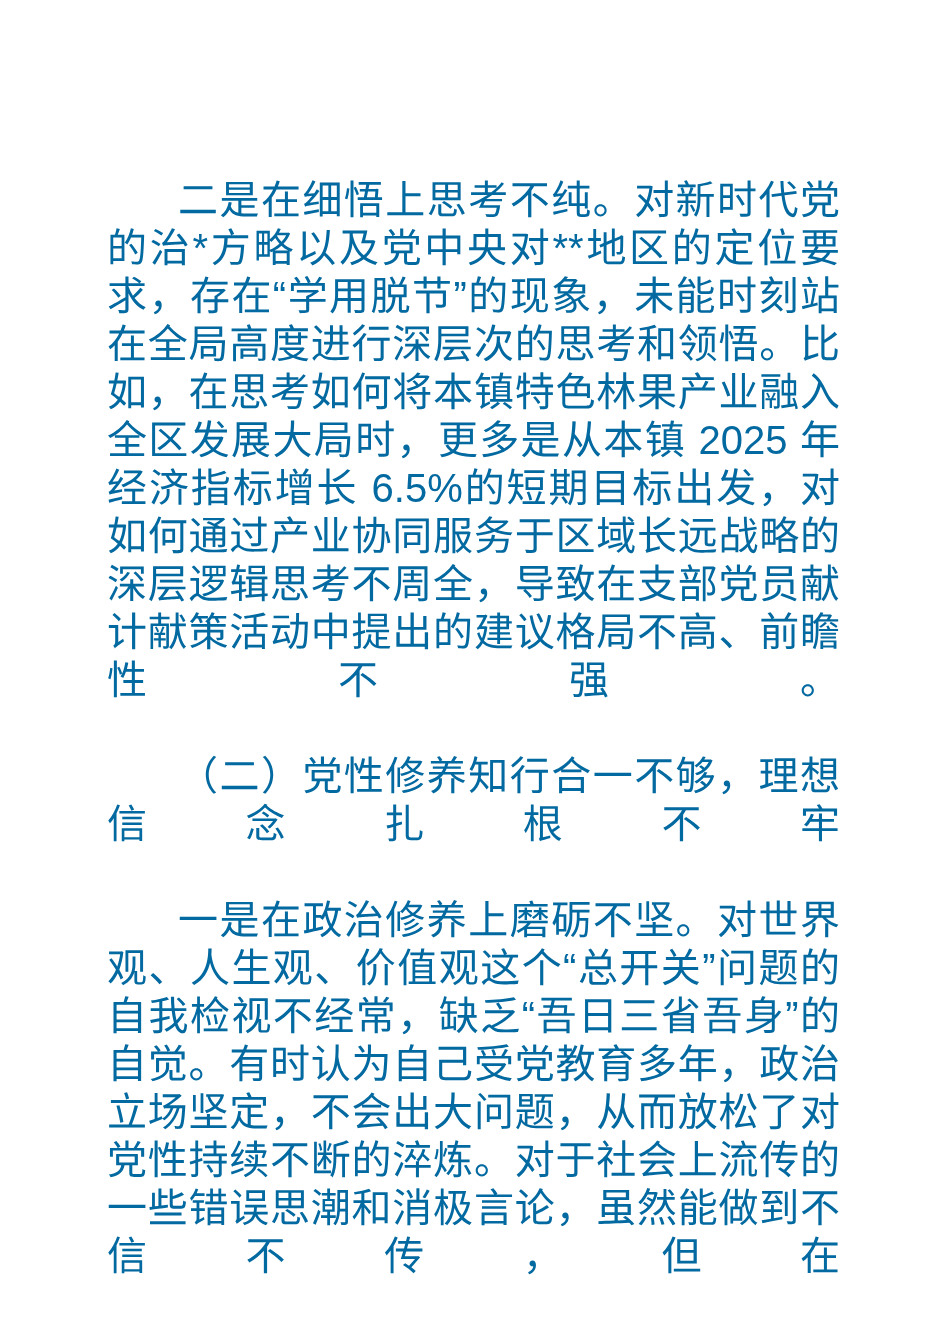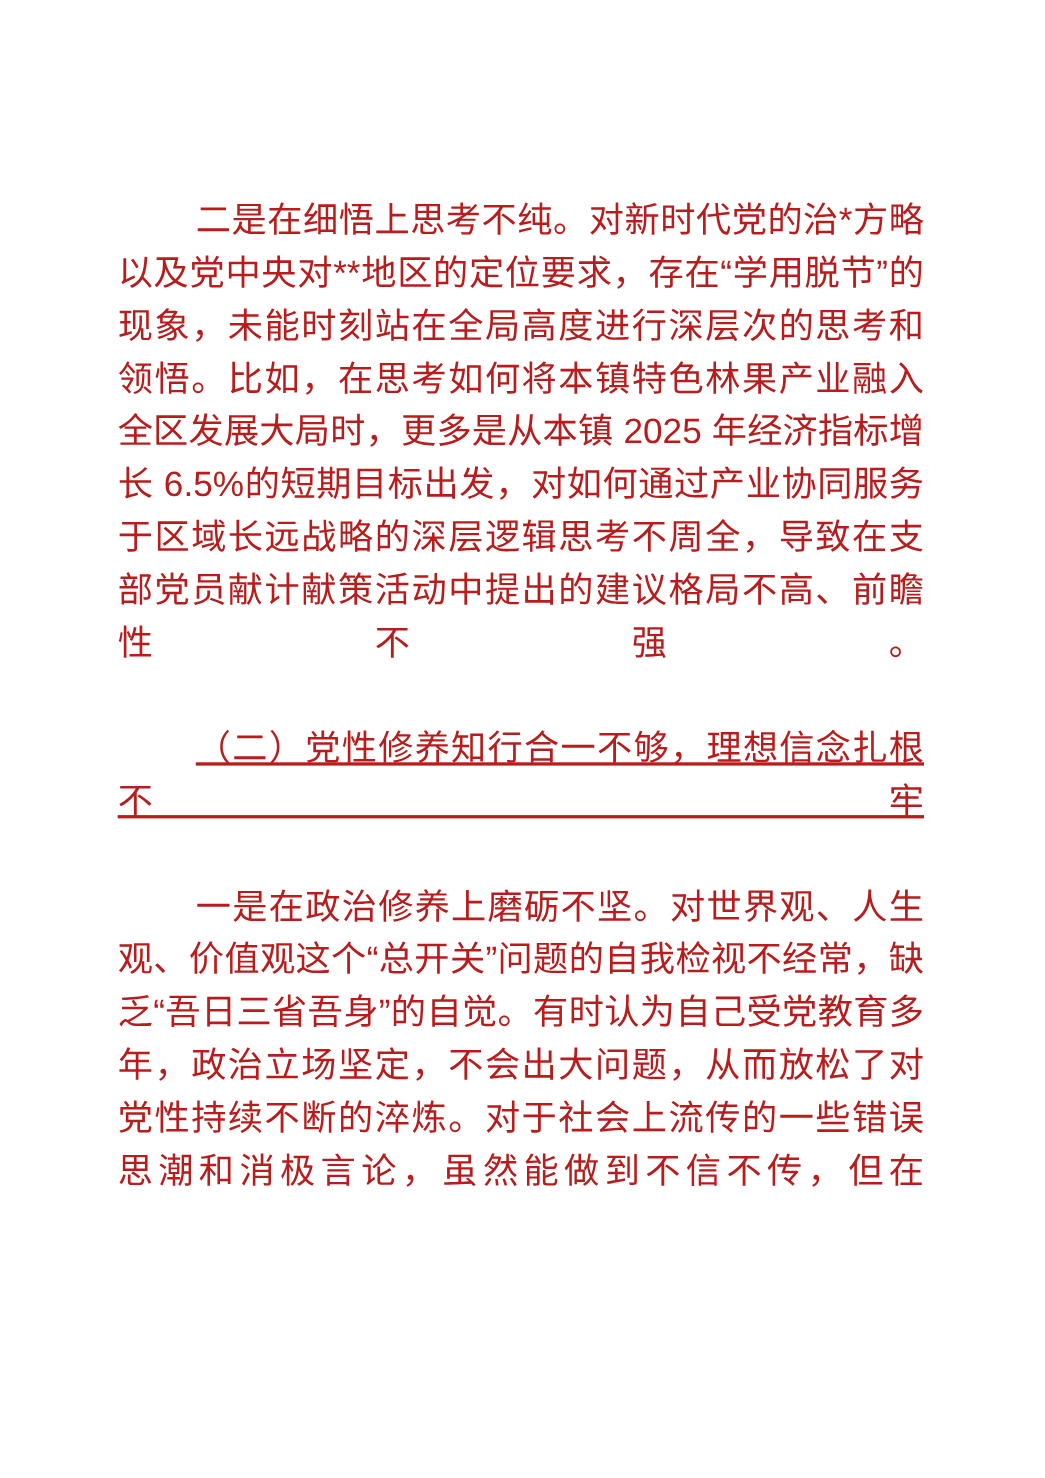--- a/index.html
+++ b/index.html
@@ -23,36 +23,35 @@
     position: absolute;
     left: 107px;
     top: 176px;
     width: 733px;
   }
 
   .para {
     margin: 0;
     padding: 0;
     font-family: "Liberation Sans", "DejaVu Sans", sans-serif;
-    font-size: 32px;
+    font-size: 40px;
     line-height: 48px;
-    color: #b91c1c;
+    color: #0369a1;
     text-align: justify;
     text-justify: inter-character;
     text-indent: 71px;
     font-weight: 400;
     letter-spacing: 0px;
     -webkit-font-smoothing: antialiased;
     word-break: break-all;
     hanging-punctuation: allow-end;
   }
 
   .para.heading {
     font-weight: 500;
-    text-decoration: underline;
   }
 
   
   .para::after {
     content: "";
     display: inline-block;
     width: 100%;
   }
 </style>
 </head>

